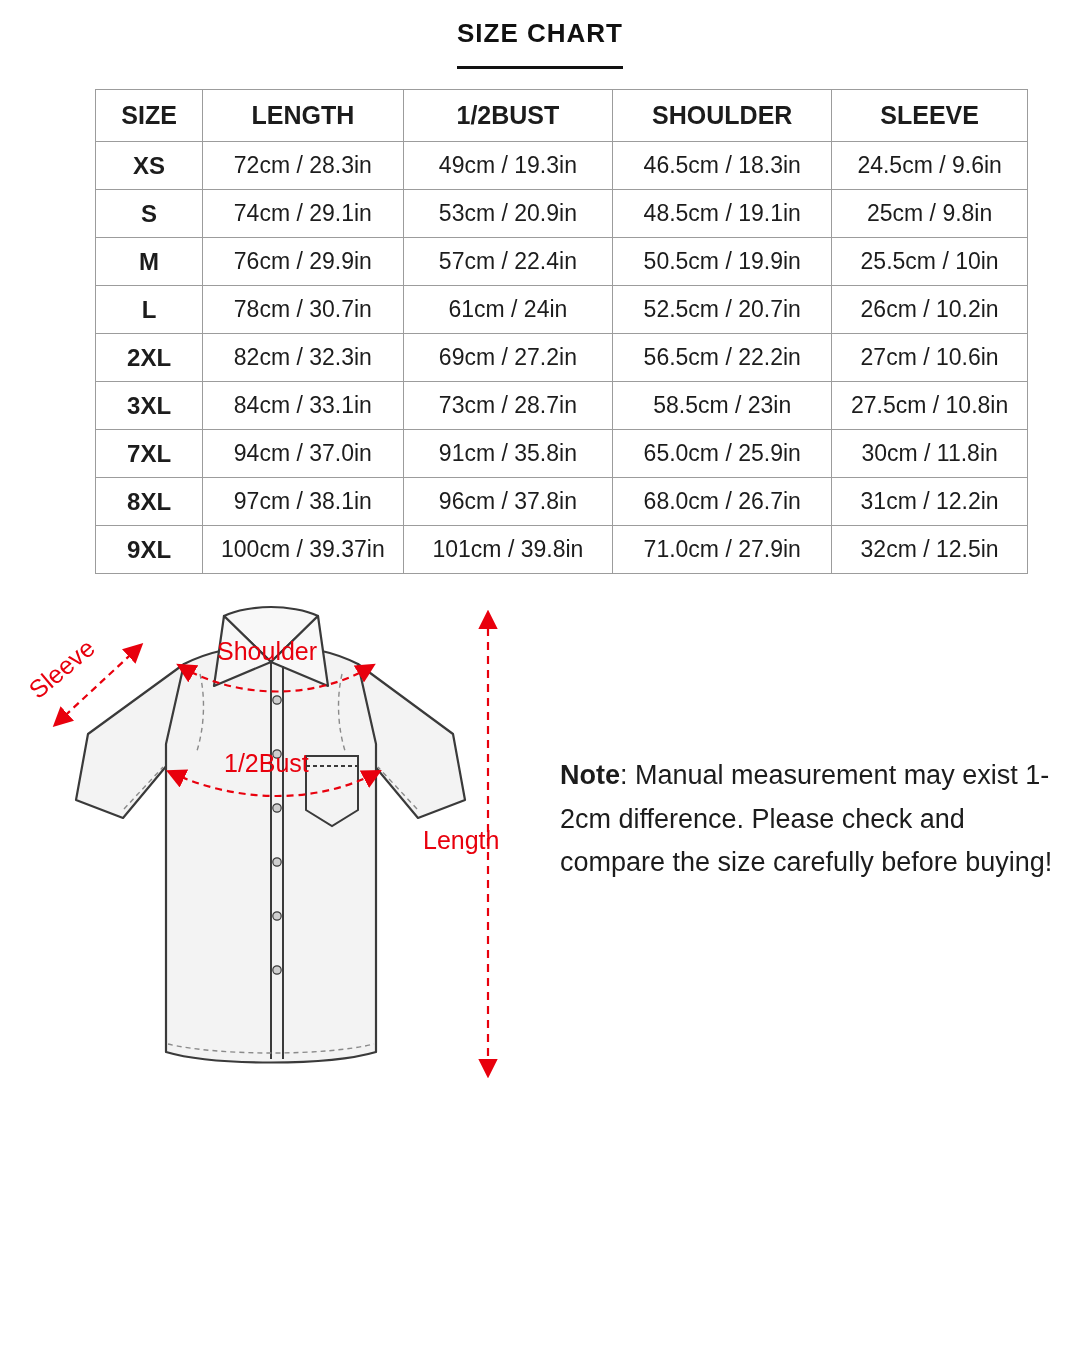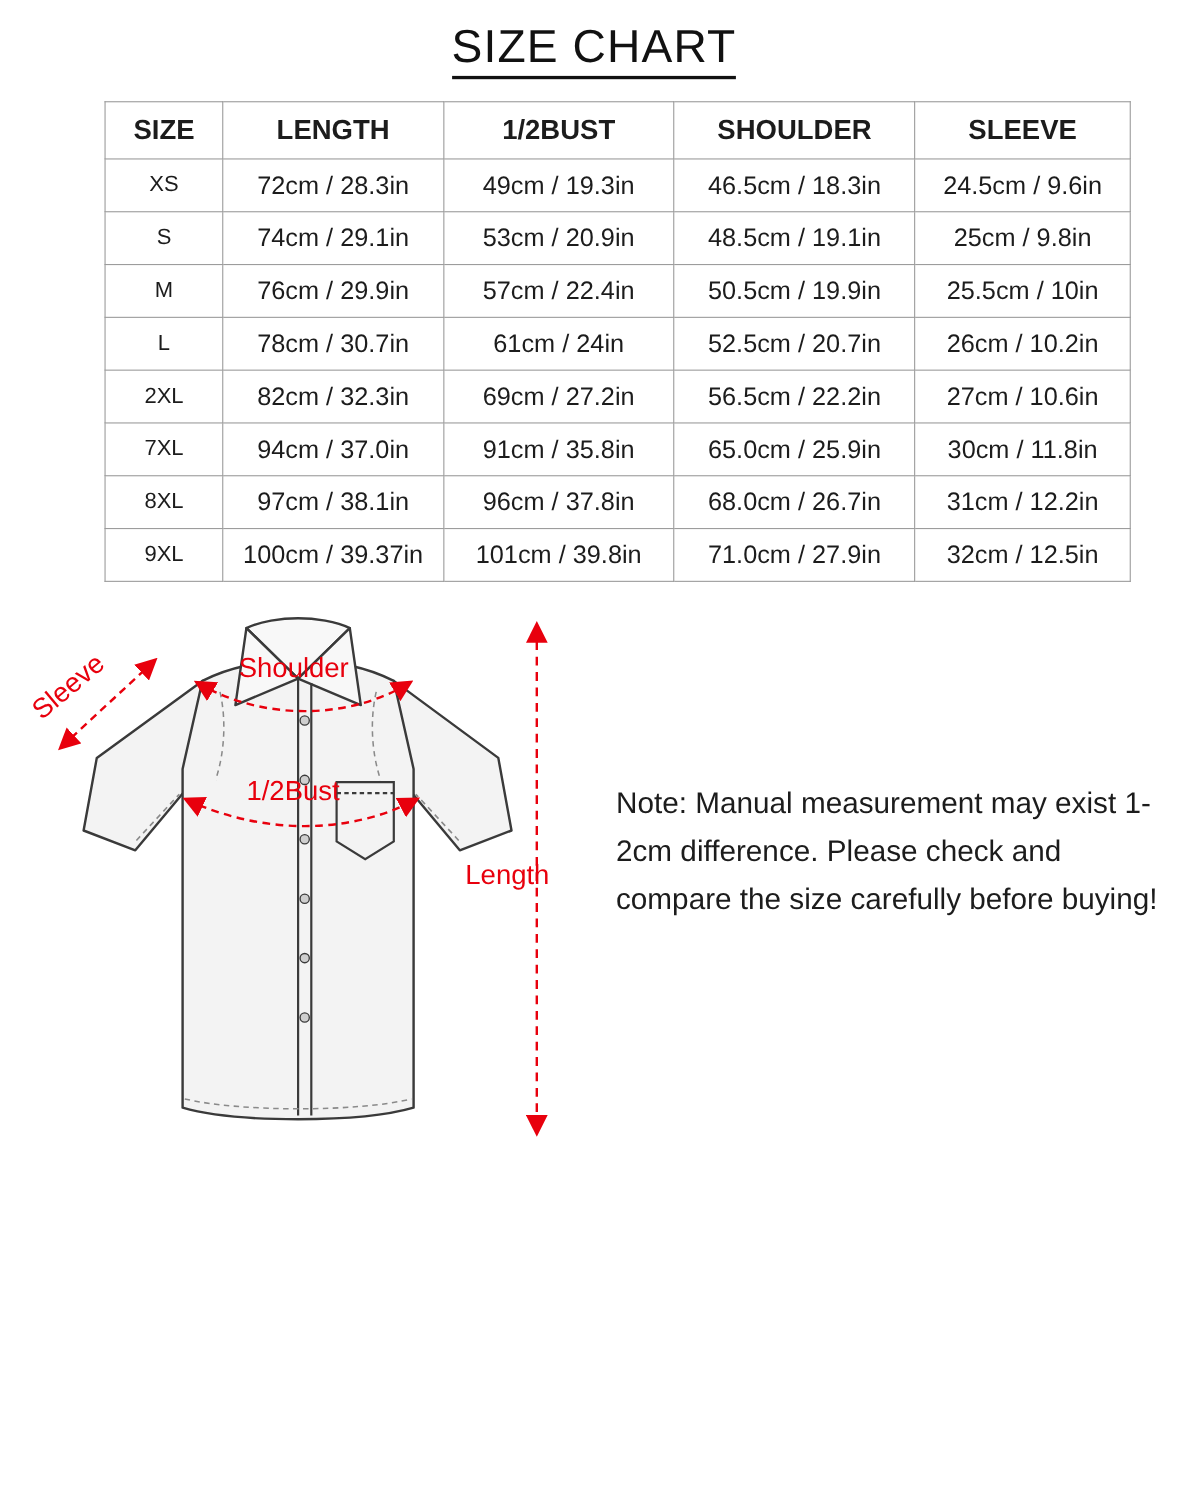--- a/index.html
+++ b/index.html
@@ -17,26 +17,26 @@
     overflow: hidden;
   }
 
   
   .title-wrap {
     text-align: center;
     padding-top: 18px;
   }
   .title {
     display: inline-block;
-    font-size: 42px;
-    font-weight: normal;
+    font-size: 26px;
+    font-weight: bold;
     letter-spacing: 1px;
     color: #111;
     border-bottom: 3px solid #111;
-    padding-bottom: 3px;
+    padding-bottom: 17px;
   }
 
   
   .table-wrap {
     padding: 20px 52px 0 52px;
     margin-left: 43px;
   }
   table.size-table {
     width: 100%;
     border-collapse: collapse;
@@ -52,22 +52,22 @@
     padding: 0 4px;
     white-space: nowrap;
     overflow: hidden;
   }
   table.size-table thead th {
     font-weight: bold;
     font-size: 25px;
     height: 52px;
   }
   table.size-table tbody td.size-col {
-    font-weight: normal;
-    font-size: 20px;
+    font-weight: bold;
+    font-size: 24px;
   }
   col.c-size    { width: 11.5%; }
   col.c-length  { width: 21.5%; }
   col.c-bust    { width: 22.5%; }
   col.c-shoulder{ width: 23.5%; }
   col.c-sleeve  { width: 21%;   }
 
   
   .lower {
     position: relative;
@@ -83,21 +83,21 @@
   }
   .note {
     position: absolute;
     left: 560px;
     top: 150px;
     width: 500px;
     font-size: 27px;
     line-height: 1.62;
     color: #1c1c1c;
   }
-  .note b { font-weight: normal; }
+  .note b { font-weight: bold; }
 
   svg { display: block; }
   .lbl {
     font-family: "Liberation Sans", sans-serif;
     fill: #e8000d;
     font-size: 25px;
   }
 </style>
 </head>
 <body>
@@ -154,20 +154,27 @@
         <td>26cm / 10.2in</td>
       </tr>
       <tr>
         <td class="size-col">2XL</td>
         <td>82cm / 32.3in</td>
         <td>69cm / 27.2in</td>
         <td>56.5cm / 22.2in</td>
         <td>27cm / 10.6in</td>
       </tr>
       <tr>
+        <td class="size-col">3XL</td>
+        <td>84cm / 33.1in</td>
+        <td>73cm / 28.7in</td>
+        <td>58.5cm / 23in</td>
+        <td>27.5cm / 10.8in</td>
+      </tr>
+      <tr>
         <td class="size-col">7XL</td>
         <td>94cm / 37.0in</td>
         <td>91cm / 35.8in</td>
         <td>65.0cm / 25.9in</td>
         <td>30cm / 11.8in</td>
       </tr>
       <tr>
         <td class="size-col">8XL</td>
         <td>97cm / 38.1in</td>
         <td>96cm / 37.8in</td>

